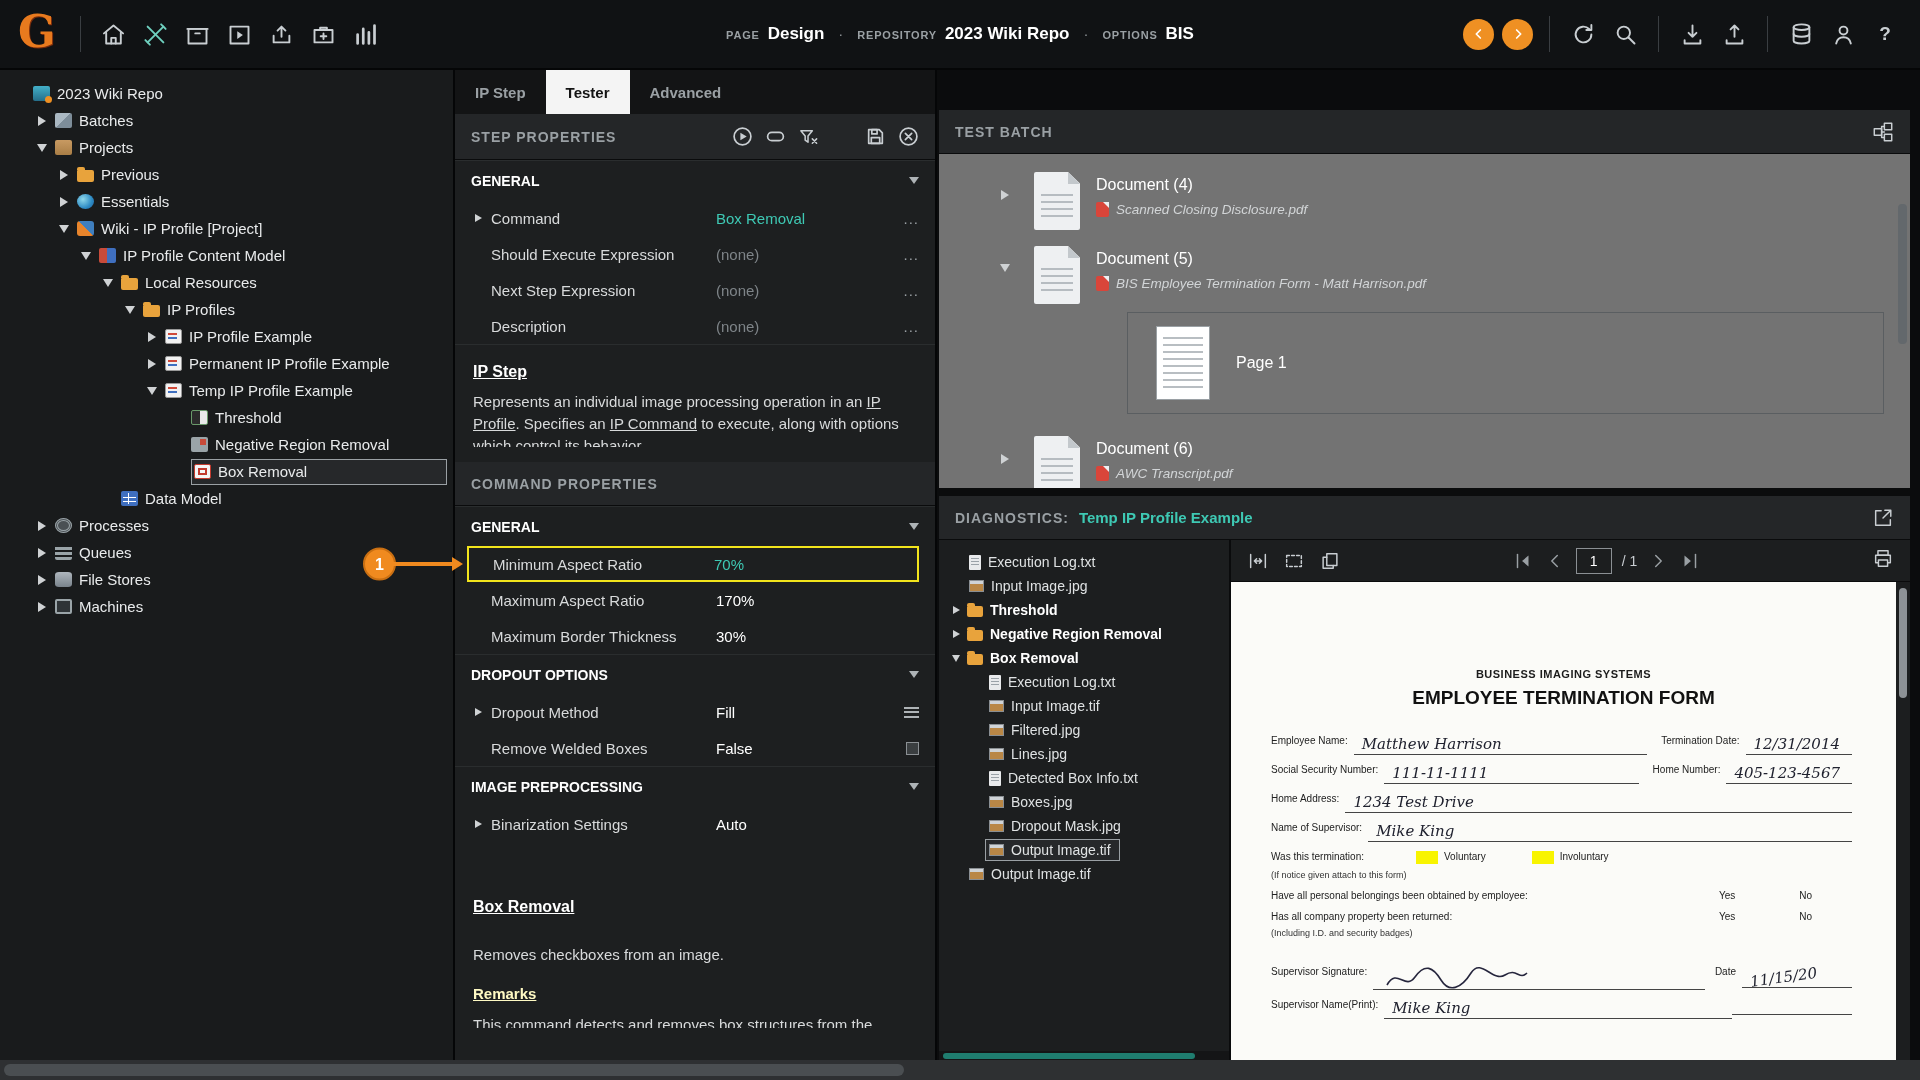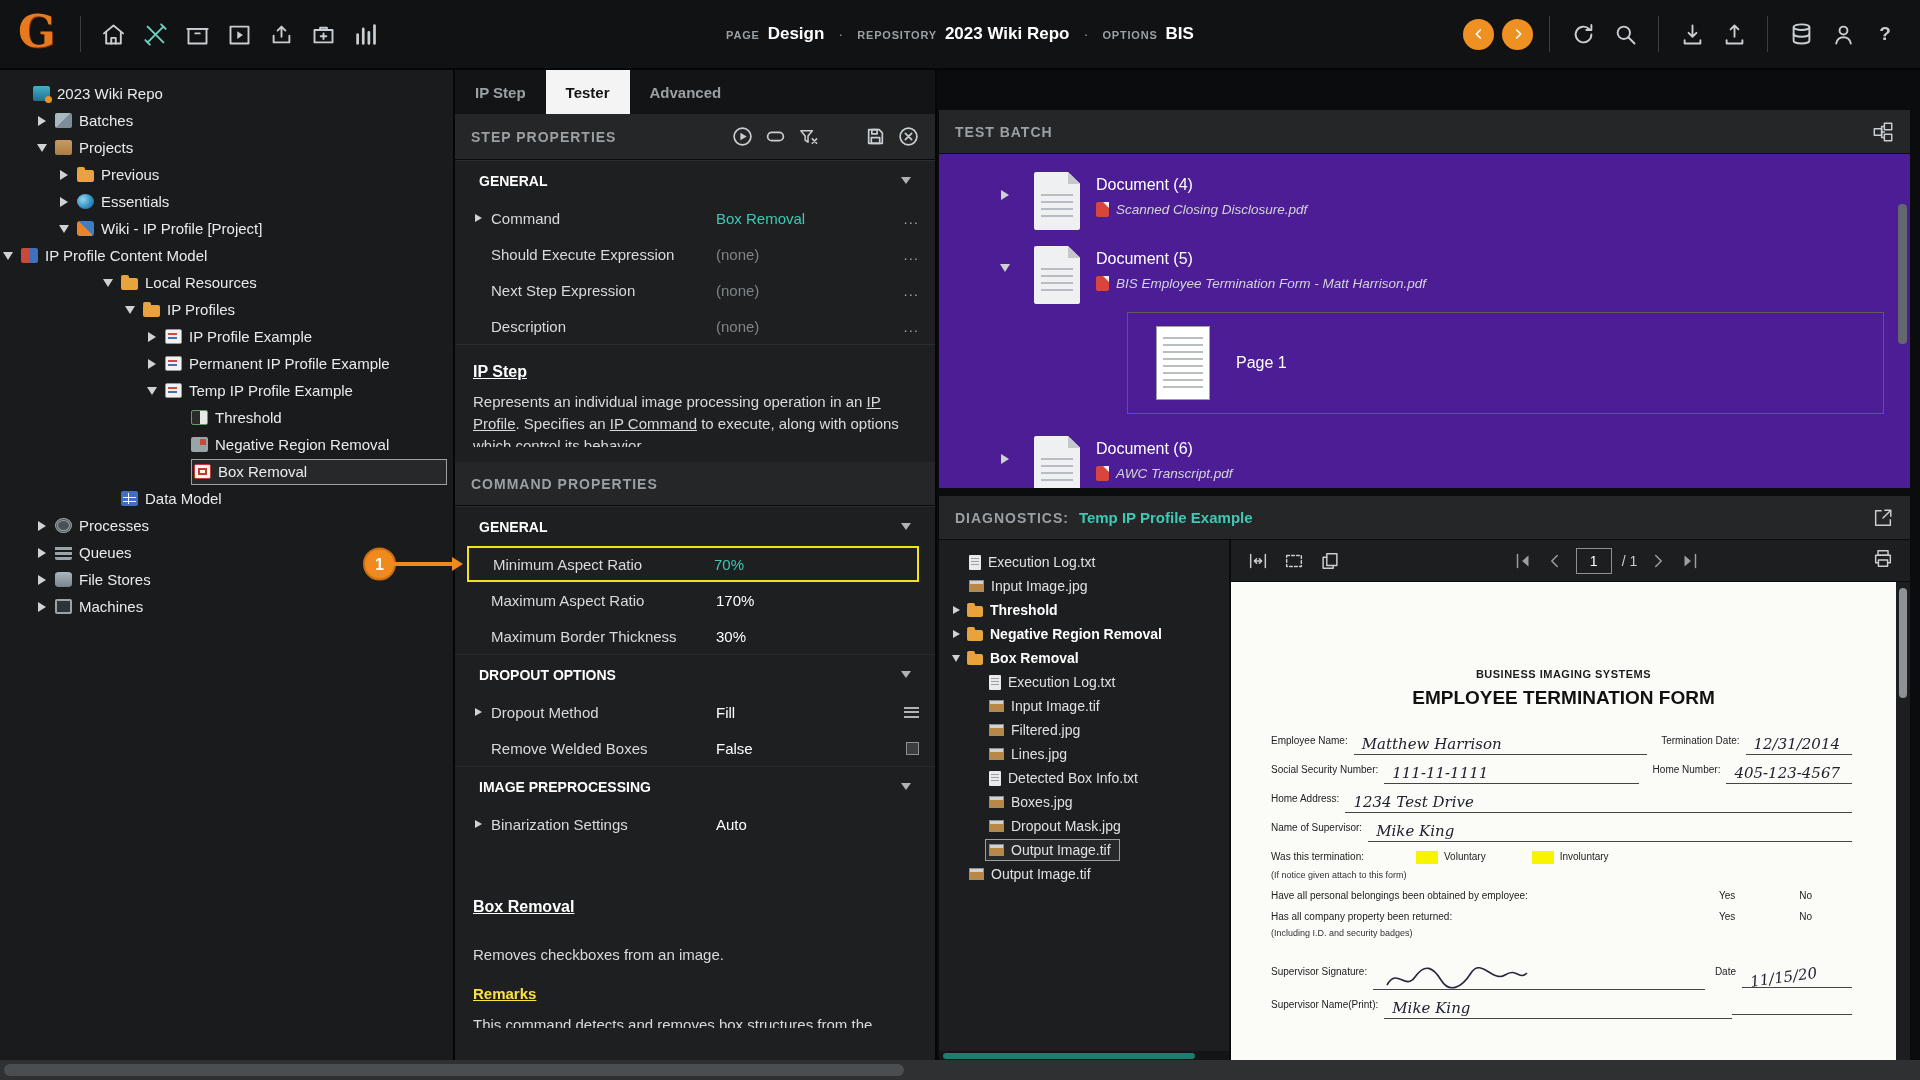--- a/index.html
+++ b/index.html
@@ -64,21 +64,21 @@
 
   
   .mid { width:482px; background:#1d1f20; border-right:2px solid #050607; display:flex; flex-direction:column; flex:none; position:relative; }
   .tabs { height:44px; background:#131415; display:flex; flex:none; }
   .tab { padding:0 20px; display:flex; align-items:center; font-size:15px; font-weight:bold; color:#9aa0a4; }
   .tab.active { background:#f4f4f4; color:#141414; }
   .panel-header { height:46px; background:#242628; display:flex; align-items:center; padding:0 16px; font-size:14px; font-weight:bold; letter-spacing:1px; color:#9aa0a4; border-bottom:1px solid #0a0b0c; flex:none; }
   .ph-icons { margin-left:auto; display:flex; align-items:center; gap:12px; }
   .ph-icons svg { width:21px; height:21px; stroke:#c9ced2; fill:none; stroke-width:1.6; stroke-linecap:round; stroke-linejoin:round; }
   .ph-gap { width:22px; }
-  .sect-h { height:40px; display:flex; align-items:center; padding:0 24px; font-size:14px; font-weight:bold; color:#ffffff; border-top:1px solid #2a2d2e; }
+  .sect-h { height:40px; display:flex; align-items:center; padding:0 16px; font-size:14px; font-weight:bold; color:#ffffff; border-top:1px solid #2a2d2e; }
   .chev-d { margin-left:auto; width:0; height:0; border-top:7px solid #aeb3b6; border-left:5px solid transparent; border-right:5px solid transparent; }
   .prow { height:36px; display:flex; align-items:center; font-size:15px; padding:0 16px 0 20px; }
   .pexp { width:16px; flex:none; display:flex; align-items:center; }
   .pexp .x-r { border-left-width:7px; border-top-width:4.5px; border-bottom-width:4.5px; }
   .plabel { flex:0 0 225px; color:#d8dadb; white-space:nowrap; }
   .pvalue { flex:1; color:#ffffff; white-space:nowrap; }
   .pvalue.teal { color:#3ec9b4; }
   .pvalue.none { color:#7e8488; }
   .pmore { width:26px; text-align:right; color:#9aa0a4; letter-spacing:1px; }
   .hamb { width:15px; height:11px; margin-left:auto; background:repeating-linear-gradient(0deg,#aeb3b6 0 2px,transparent 2px 4.5px); }
@@ -88,26 +88,26 @@
   .callout { position:absolute; left:-106px; top:50%; width:100px; height:34px; transform:translateY(-50%); pointer-events:none; }
   .cbadge { position:absolute; left:0; top:50%; transform:translateY(-50%); width:33px; height:33px; border-radius:50%; background:#f08a1f; border:2px solid #c96f12; color:#fff; font-weight:bold; font-size:16px; display:flex; align-items:center; justify-content:center; }
   .cline { position:absolute; left:30px; right:10px; top:50%; height:4px; background:#f08a1f; transform:translateY(-50%); }
   .chead { position:absolute; right:0; top:50%; transform:translateY(-50%); width:0; height:0; border-left:11px solid #f08a1f; border-top:7px solid transparent; border-bottom:7px solid transparent; }
   .infoblock { height:118px; padding:18px 18px 0; border-top:1px solid #2a2d2e; overflow:hidden; }
   .info-title { font-size:16px; font-weight:bold; color:#fff; text-decoration:underline; margin-bottom:10px; }
   .info-body { font-size:15px; color:#d8dadb; line-height:22px; height:56px; overflow:hidden; }
   .ulink { text-decoration:underline; }
   .docblock { flex:1; padding:56px 18px 0; overflow:hidden; display:flex; flex-direction:column; }
   .doc-body-line { font-size:15px; color:#d8dadb; margin-top:20px; }
-  .remarks-title { font-size:15px; font-weight:bold; color:#fde047; margin-top:22px; text-decoration:underline; }
+  .remarks-title { font-size:15px; font-weight:bold; color:#fef9c3; margin-top:22px; text-decoration:underline; }
   .sliver { font-size:15px; color:#d8dadb; margin-top:14px; height:12px; overflow:hidden; }
 
   
   .right { flex:1; padding:40px 10px 0 2px; display:flex; flex-direction:column; gap:8px; }
-  .tb-panel { height:378px; background:#4c1d95; display:flex; flex-direction:column; flex:none; }
+  .tb-panel { height:378px; background:#737373; display:flex; flex-direction:column; flex:none; }
   .ph-right-icon svg { width:22px; height:22px; stroke:#c9ced2; fill:none; stroke-width:1.6; }
   .tb-body { flex:1; position:relative; overflow:hidden; padding:8px 0 0; }
   .docrow { display:flex; padding:10px 40px 6px 58px; gap:16px; align-items:flex-start; }
   .docrow .exp { margin-top:18px; }
   .doc-icon { width:46px; height:58px; background:#eef0f2; border-radius:2px; position:relative; flex:none;
       clip-path:polygon(0 0,74% 0,100% 20%,100% 100%,0 100%); }
   .doc-icon::before { content:""; position:absolute; top:0; right:0; width:12px; height:12px; background:#c3c8cc; clip-path:polygon(0 0,100% 100%,0 100%); }
   .doc-icon::after { content:""; position:absolute; left:7px; right:7px; top:22px; height:26px; background:repeating-linear-gradient(#b6bcc1 0 2px,transparent 2px 7px); }
   .doc-name { font-size:16px; color:#fff; margin:4px 0 8px; }
   .doc-file { display:flex; align-items:center; gap:7px; font-size:13.5px; font-style:italic; color:#d2d5d7; }
@@ -326,21 +326,21 @@
         <span class="ti ti-essentials"></span>
         <span>Essentials</span>
       </div>
     <div class="trow" style="padding-left:56px">
         <span class="exp">
           <i class="x-d"></i>
         </span>
         <span class="ti ti-project"></span>
         <span>Wiki - IP Profile [Project]</span>
       </div>
-    <div class="trow" style="">
+    <div class="trow" style="padding-left:78px">
         <span class="exp">
           <i class="x-d"></i>
         </span>
         <span class="ti ti-contentmodel"></span>
         <span>IP Profile Content Model</span>
       </div>
     <div class="trow" style="padding-left:100px">
         <span class="exp">
           <i class="x-d"></i>
         </span>

